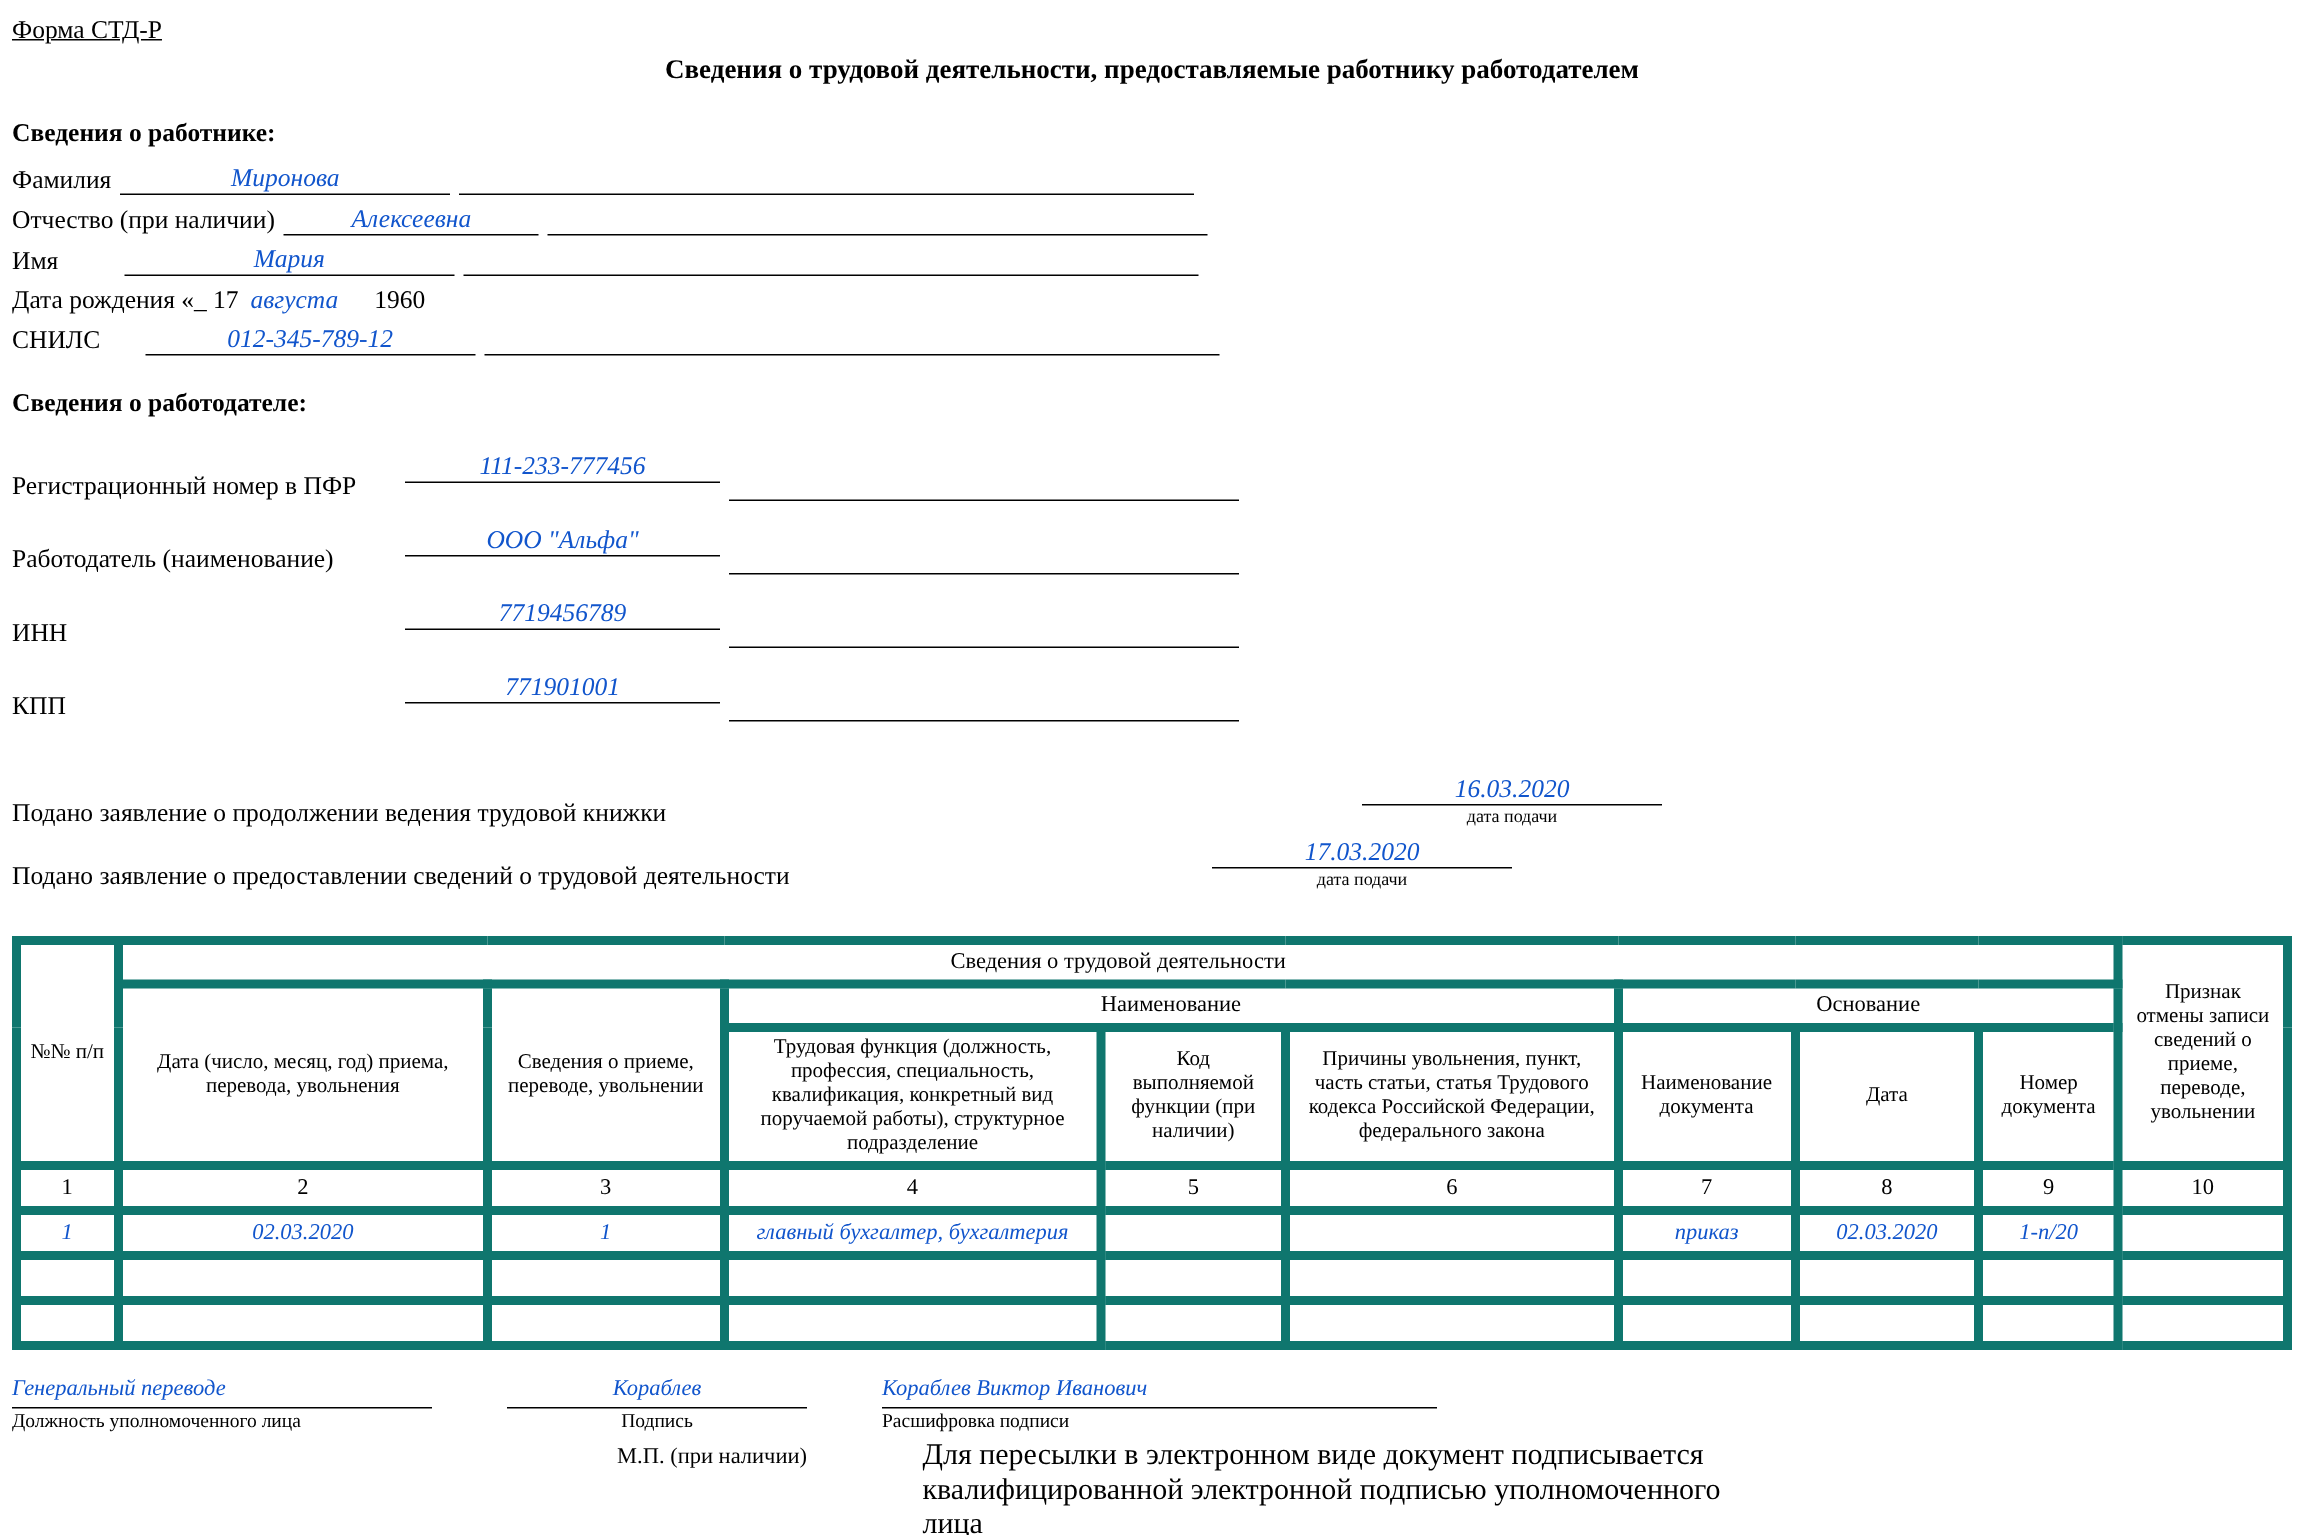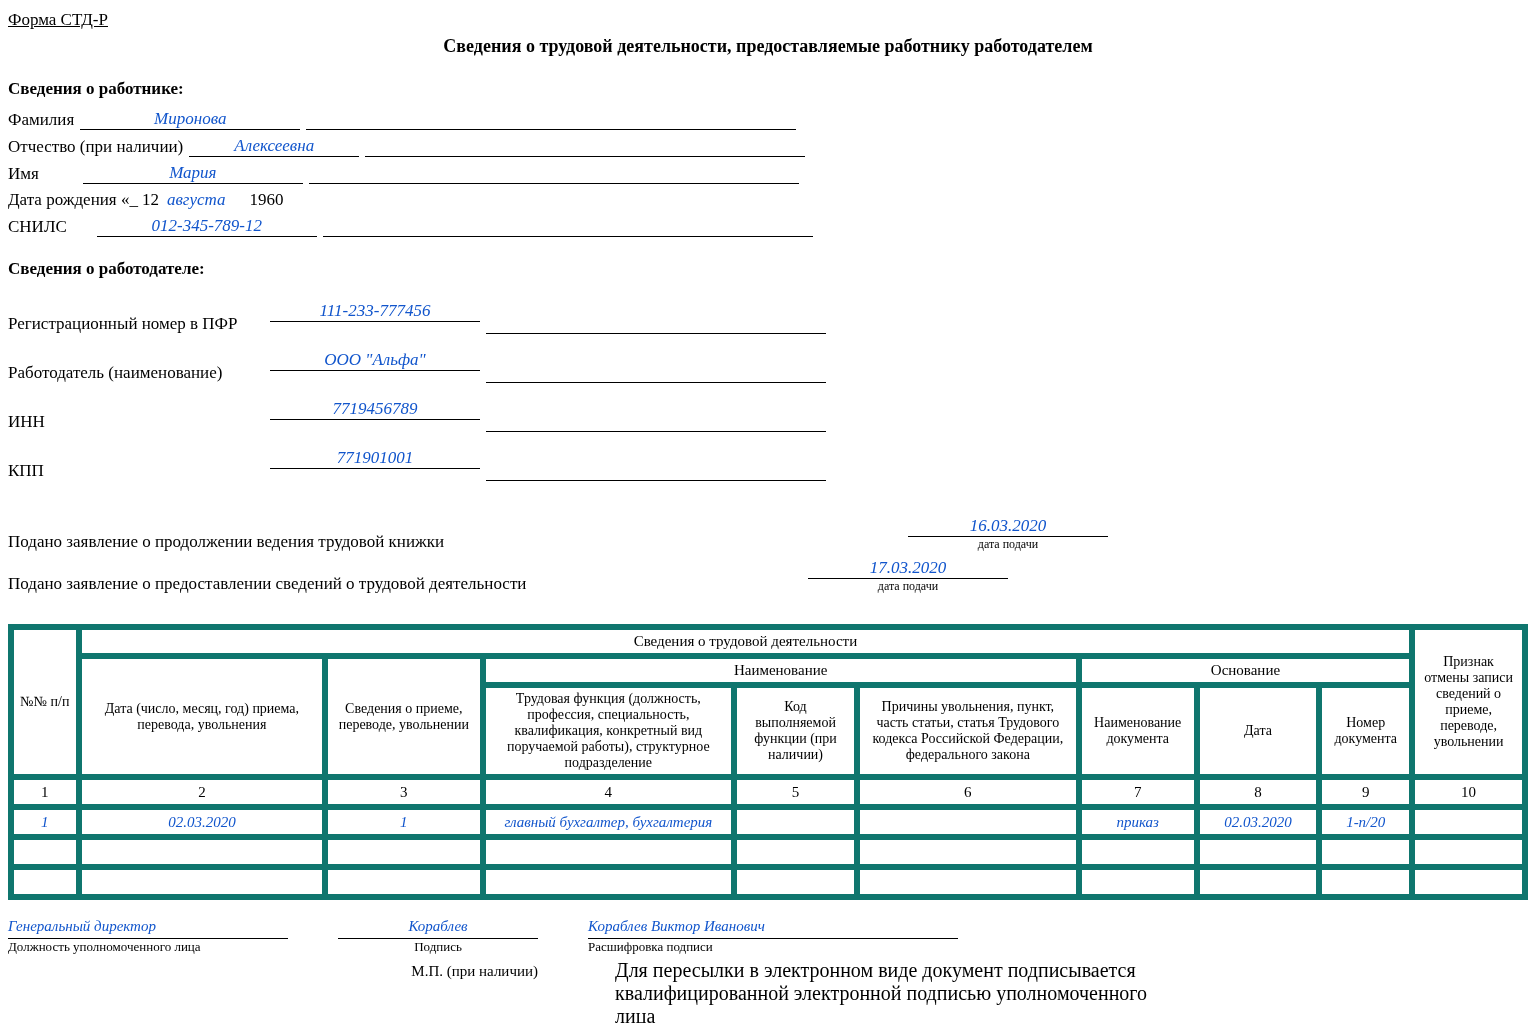--- a/index.html
+++ b/index.html
@@ -73,21 +73,21 @@
     <span class="uline" style="width:170px; margin:0 6px;"><span class="val">Алексеевна</span></span>
     <span class="uline" style="width:440px;"></span>
   </div>
   <div class="row">
     <span class="lbl">Имя</span>
     <span class="uline short" style="margin-left:44px;"><span class="val">Мария</span></span>
     <span class="uline long"></span>
   </div>
   <div class="row">
     <span class="lbl">Дата рождения «_</span>
-    <span style="margin:0 8px 0 4px;">12</span>
+    <span style="margin:0 8px 0 4px;">17</span>
     <span class="val" style="margin-right:24px;">августа</span>
     <span>1960</span>
   </div>
   <div class="row">
     <span class="lbl">СНИЛС</span>
     <span class="uline short" style="margin-left:30px;"><span class="val">012-345-789-12</span></span>
     <span class="uline long"></span>
   </div>
 </div>
 
@@ -202,21 +202,21 @@
         <td></td>
         <td></td>
         <td></td>
       </tr>
     </tbody>
 </table>
 
 <div class="sig-block">
   <div class="sig-line">
     <div class="sig-cell" style="width:280px; text-align:left;">
-      <span class="uline" style="text-align:left;"><span class="val">Генеральный директор</span></span>
+      <span class="uline" style="text-align:left;"><span class="val">Генеральный переводе</span></span>
       <div class="sig-cap">Должность уполномоченного лица</div>
     </div>
     <div class="sig-cell" style="width:200px;">
       <span class="uline"><span class="val">Кораблев</span></span>
       <div class="sig-cap">Подпись</div>
     </div>
     <div class="sig-cell" style="width:370px; text-align:left;">
       <span class="uline" style="text-align:left;"><span class="val">Кораблев Виктор Иванович</span></span>
       <div class="sig-cap" style="text-align:left;">Расшифровка подписи</div>
     </div>

